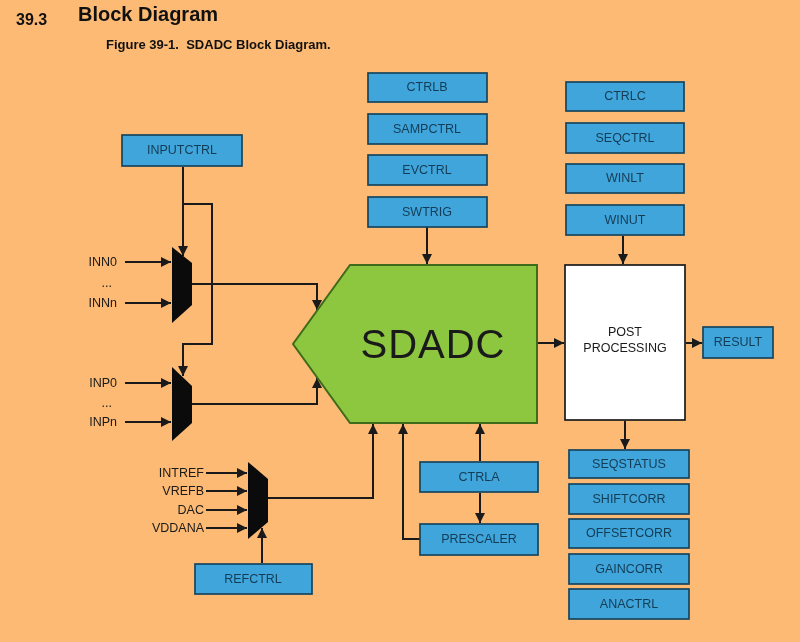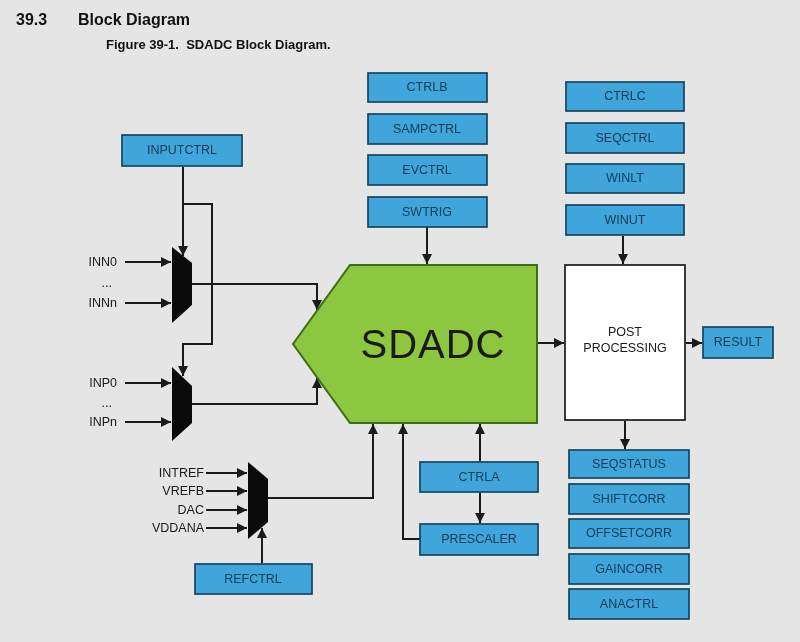--- a/index.html
+++ b/index.html
@@ -8,35 +8,35 @@
     background: #ffffff;
     width: 800px;
     height: 642px;
     font-family: "Liberation Sans", sans-serif;
     overflow: hidden;
   }
   #page {
     position: relative;
     width: 800px;
     height: 642px;
-    background: #e5e5e5;
+    background: #fdba74;
   }
   .section-number {
     position: absolute;
     left: 16px;
     top: 11px;
     font-size: 16px;
     font-weight: bold;
     color: #111111;
   }
   .section-title {
     position: absolute;
     left: 78px;
-    top: 11px;
-    font-size: 16px;
+    top: 3px;
+    font-size: 20px;
     font-weight: bold;
     color: #111111;
   }
   .figure-caption {
     position: absolute;
     left: 78px;
     top: 37px;
     font-size: 13px;
     font-weight: bold;
     color: #111111;

